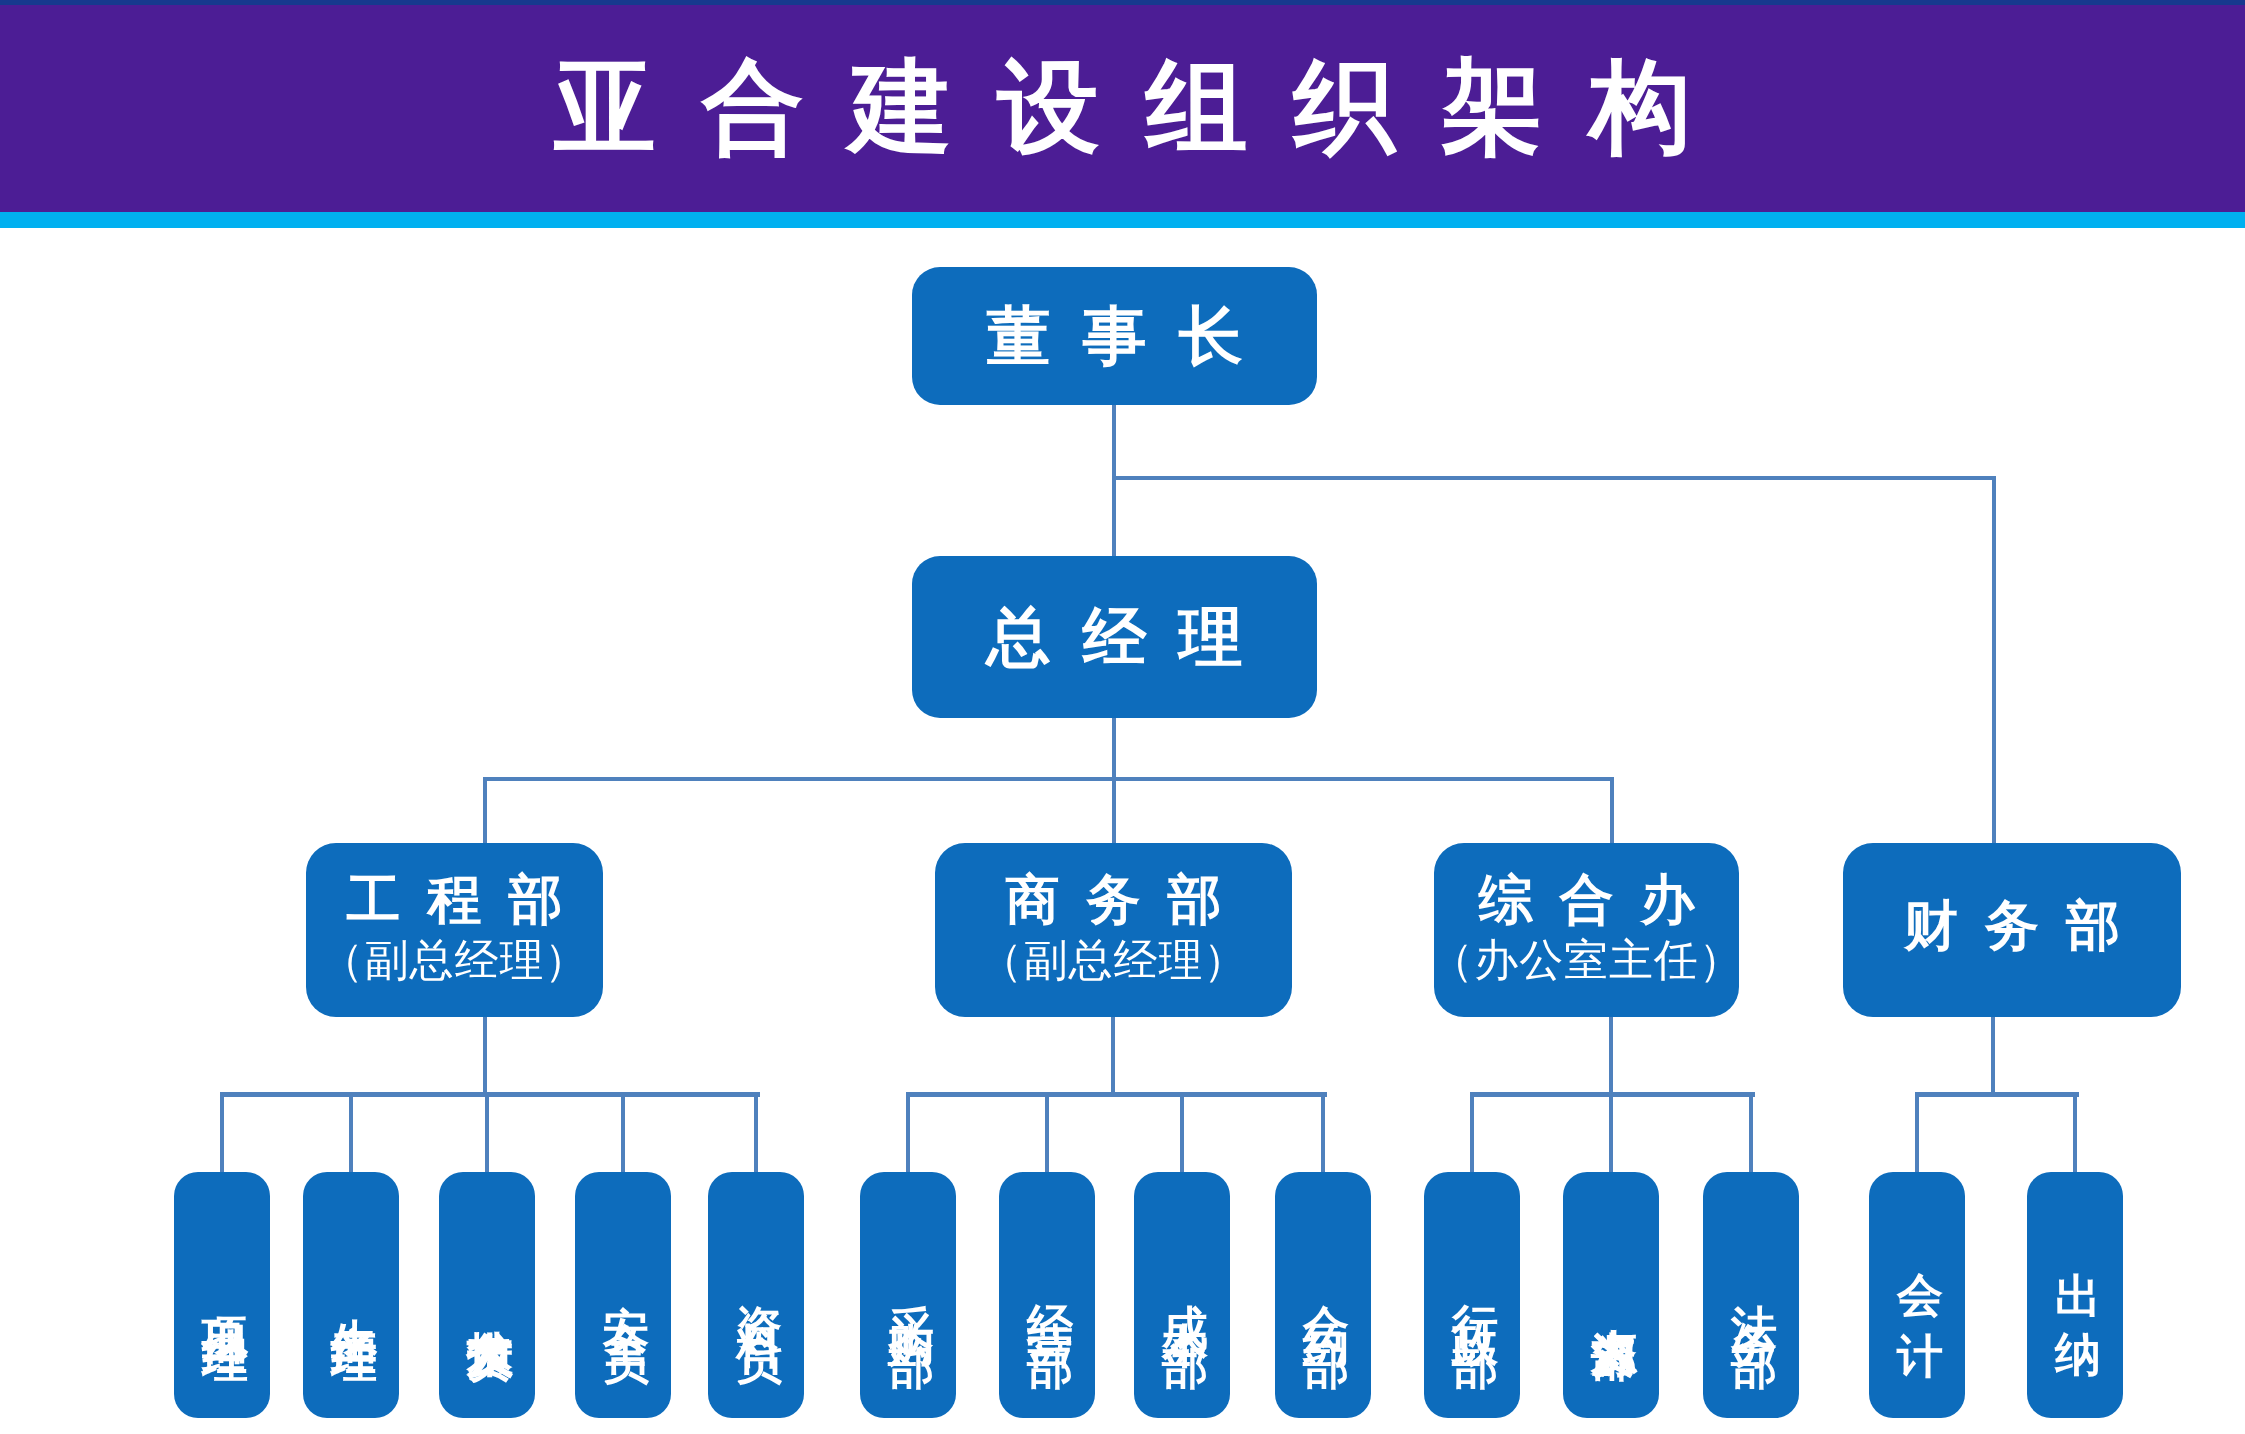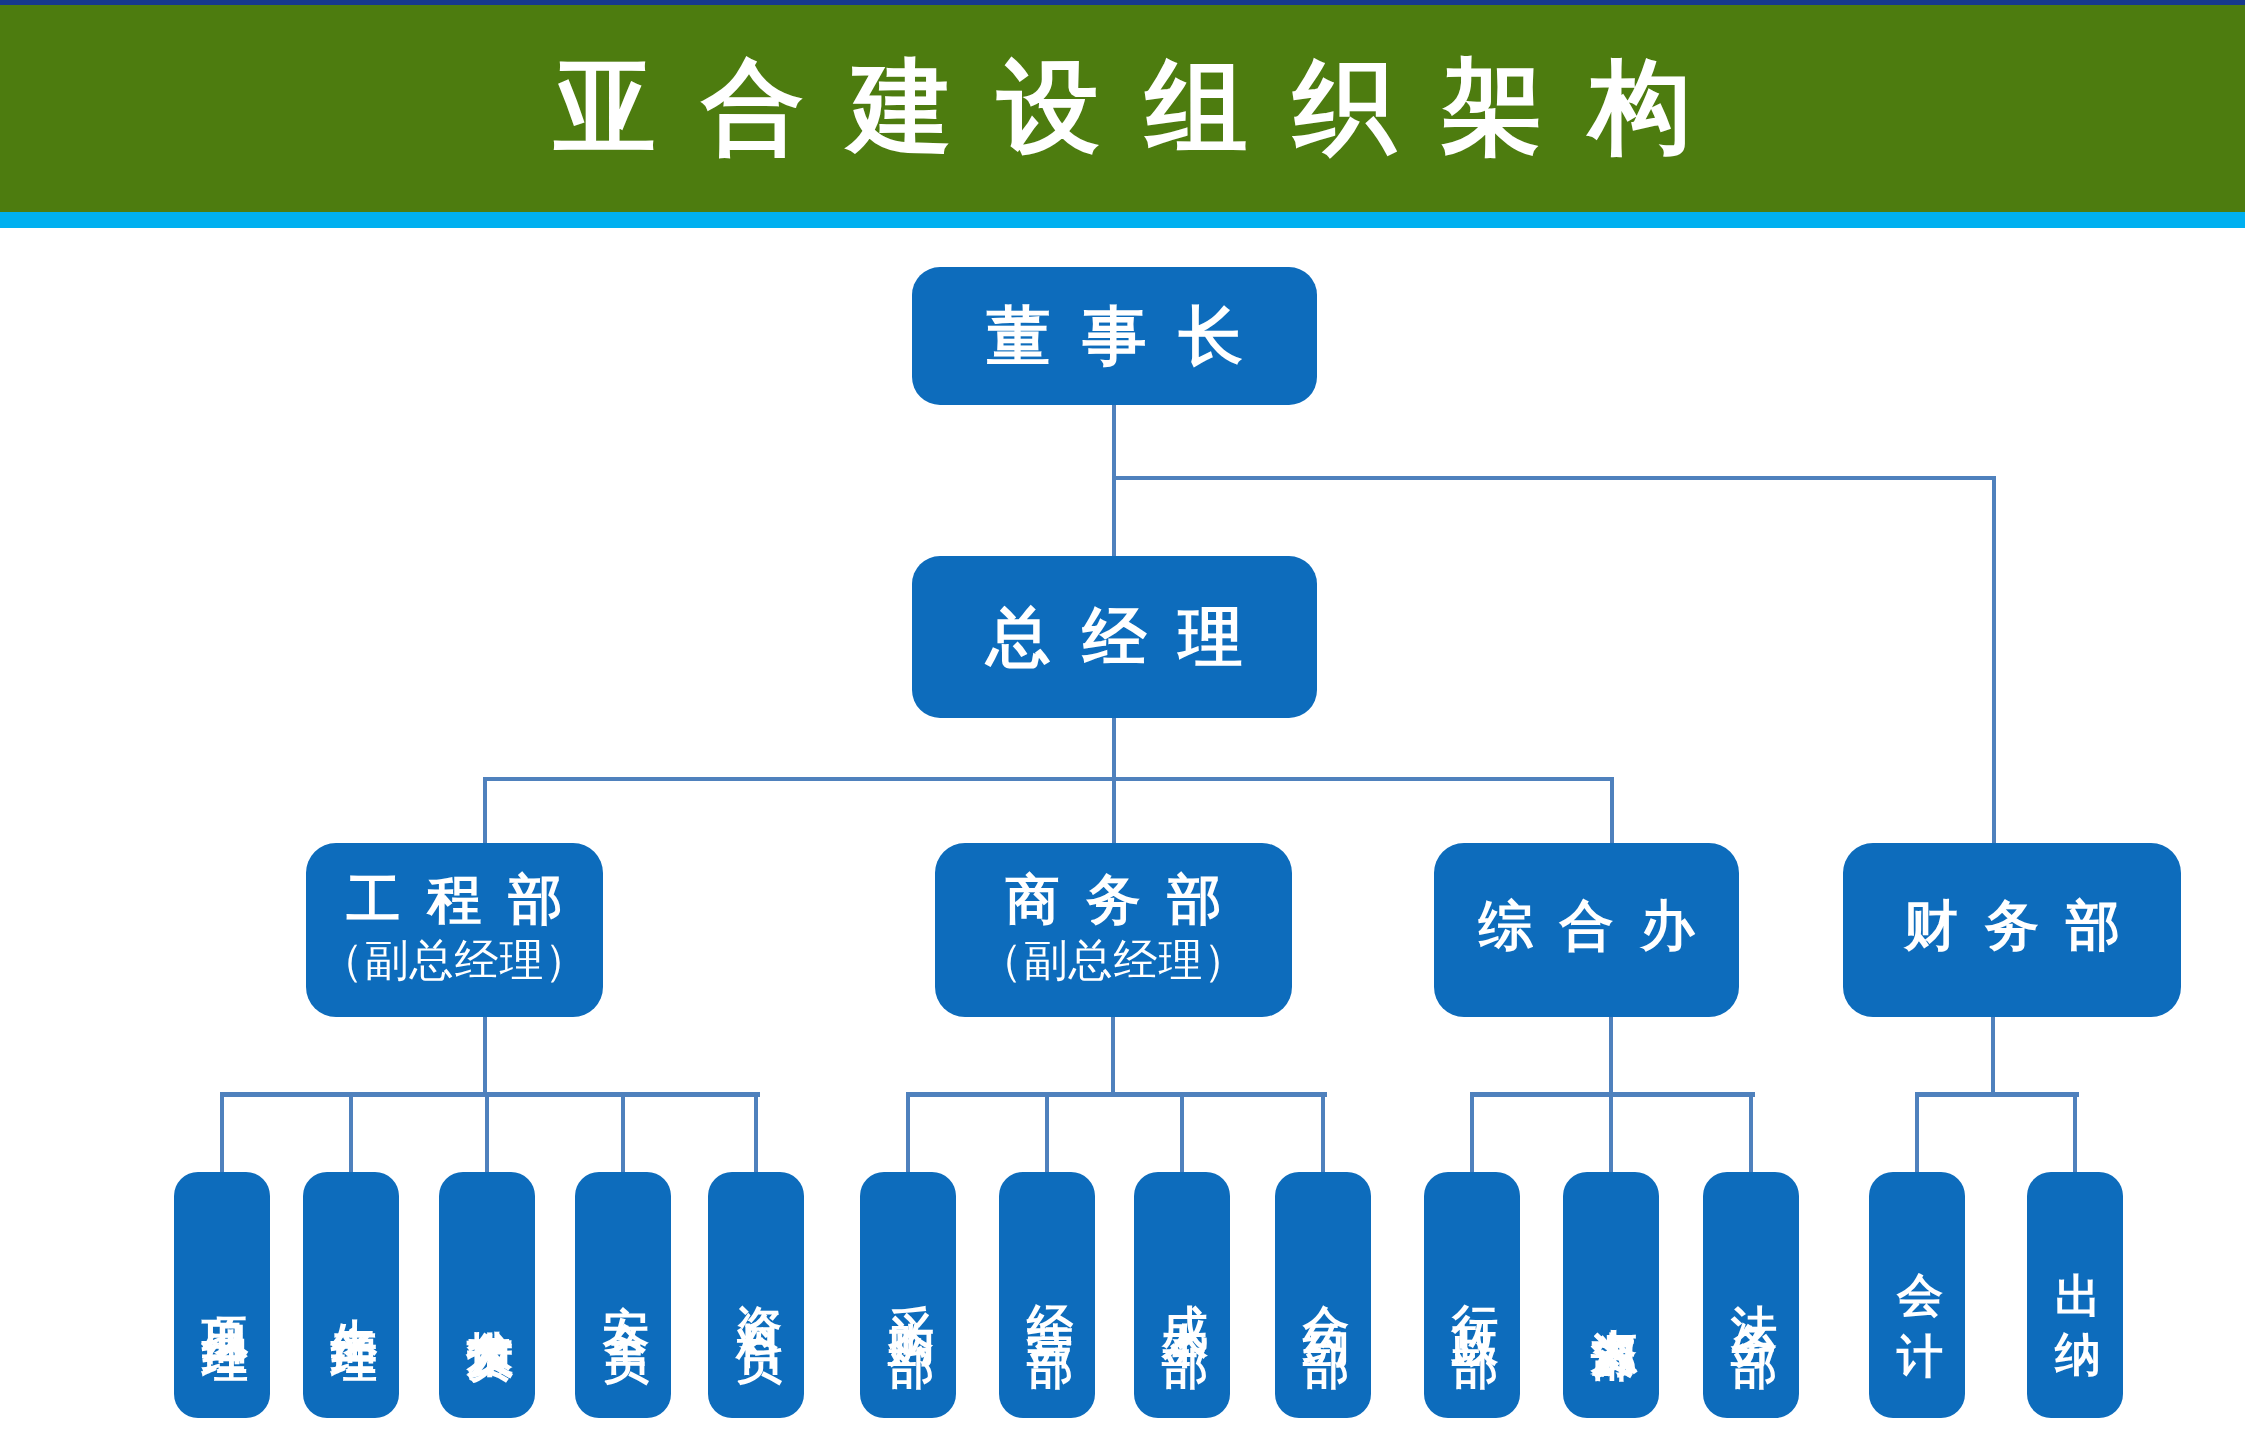--- a/index.html
+++ b/index.html
@@ -2,21 +2,21 @@
 <html><head>
 <meta charset="utf-8">
 <style>
   html,body{margin:0;padding:0;background:#ffffff;}
   .canvas{
     position:relative;width:2245px;height:1434px;background:#ffffff;overflow:hidden;
     font-family:"Liberation Sans","DejaVu Sans",sans-serif;
   }
   
   .strip-top{position:absolute;left:0;top:0;width:2245px;height:5px;background:#17398e;}
-  .banner{position:absolute;left:0;top:5px;width:2245px;height:207px;background:#4d7c0f;
+  .banner{position:absolute;left:0;top:5px;width:2245px;height:207px;background:#4c1d95;
     display:flex;align-items:center;justify-content:center;}
   .banner-title{color:#ffffff;font-size:102px;font-weight:bold;letter-spacing:.45em;text-indent:.45em;white-space:nowrap;}
   .stripe{position:absolute;left:0;top:212px;width:2245px;height:16px;background:#00b0f0;}
   
   .cn{position:absolute;background:#4f81bd;}
   .c-chair-gm   {left:1112px;top:405px;width:4px;height:153px;}
   .c-chair-fin-h{left:1112px;top:476px;width:884px;height:4px;}
   .c-chair-fin-v{left:1992px;top:476px;width:4px;height:367px;}
   .c-gm-rail-v  {left:1112px;top:696px;width:4px;height:147px;}
   .c-gm-rail    {left:483px;top:777px;width:1131px;height:4px;}
@@ -116,20 +116,21 @@
   <div class="node dept n-eng">
     <div class="t">工程部</div>
     <div class="s">（副总经理）</div>
   </div>
   <div class="node dept n-biz">
     <div class="t">商务部</div>
     <div class="s">（副总经理）</div>
   </div>
   <div class="node dept n-adm">
     <div class="t">综合办</div>
+    <div class="s">（办公室主任）</div>
   </div>
   <div class="node dept n-fin">
     <div class="t">财务部</div>
   </div>
 
   <div class="node leaf ls4 b1">
     <div class="v">项目经理</div>
   </div>
   <div class="node leaf ls4 b2">
     <div class="v">生产经理</div>

